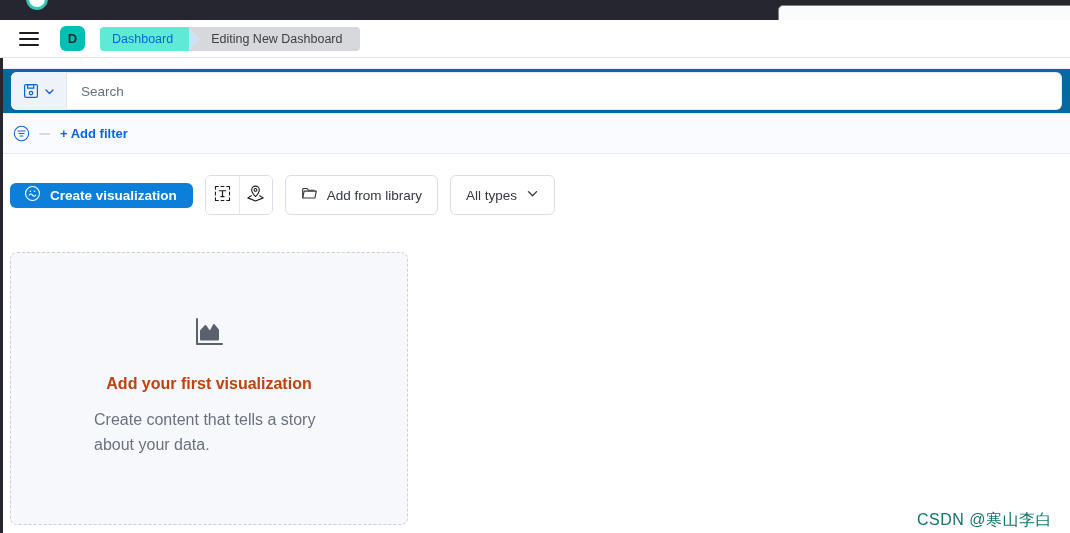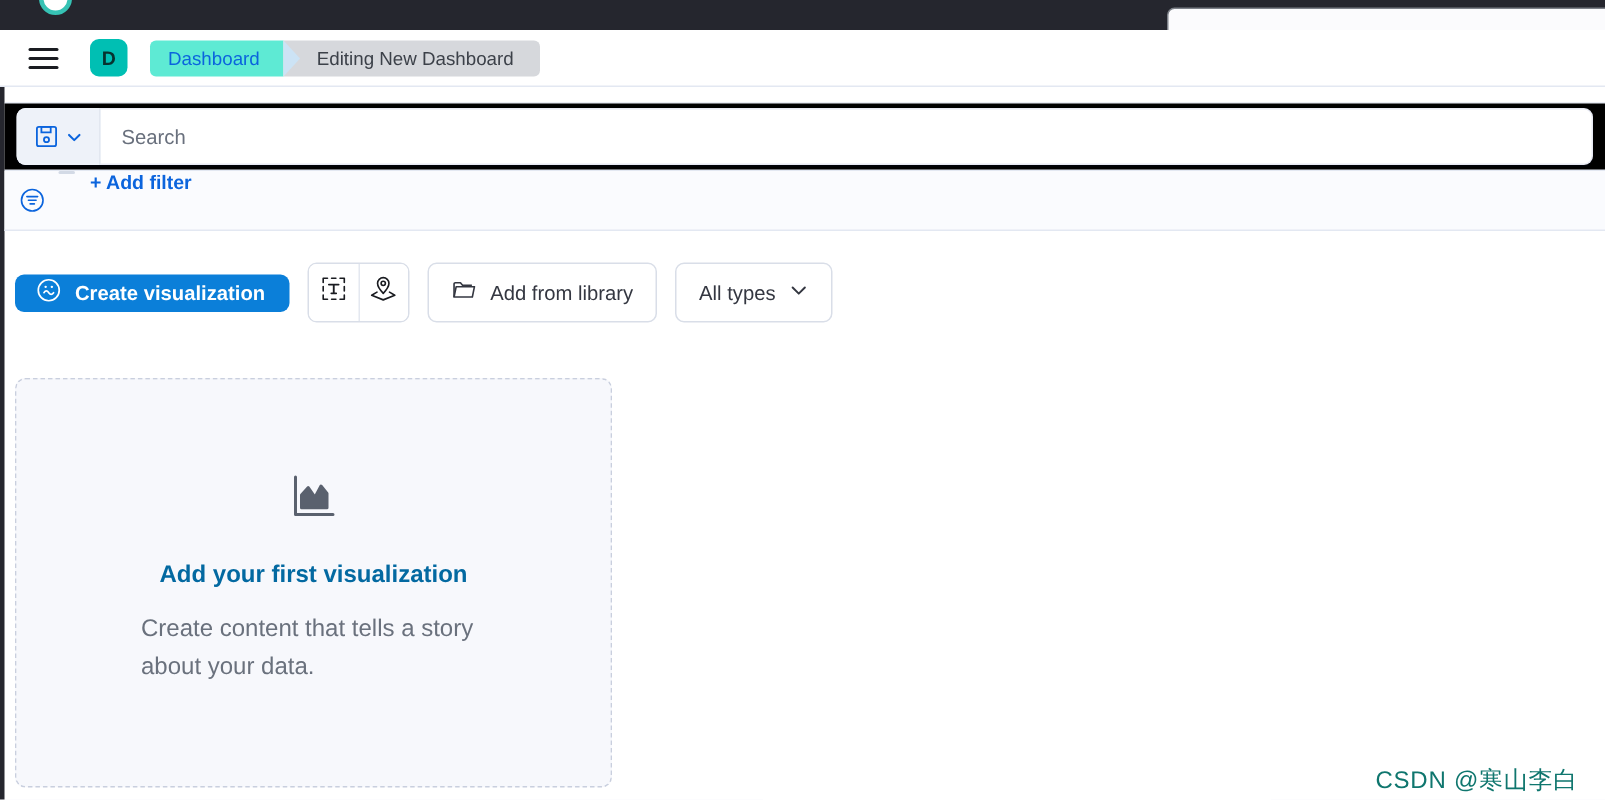--- a/index.html
+++ b/index.html
@@ -107,21 +107,21 @@
     color: #3C4149;
     border-radius: 0 4px 4px 0;
     padding-left: 22px;
     padding-right: 18px;
   }
 
   
   #query-bar {
     position: absolute; left: 3px; top: 48px;
     width: 1067px; height: 46px;
-    background: #000000;
+    background: #0369a1;
     border-top: 1px solid #E9EDF5;
     border-bottom: 1px solid #E3E8F2;
     display: flex; align-items: center;
     padding: 0 8px;
   }
   #query-field {
     flex: 1;
     height: 38px;
     background: #FFFFFF;
     border-radius: 6px;
@@ -148,21 +148,21 @@
     padding: 0 14px;
   }
   #search-input::placeholder { color: #69707D; }
 
   
   #filter-bar {
     position: absolute; left: 3px; top: 94px;
     width: 1067px; height: 40px;
     background: #FAFBFE;
     border-bottom: 1px solid #E3E8F2;
-    display: flex; 
+    display: flex; align-items: center;
     padding-left: 10px;
     gap: 9px;
   }
   #filter-toggle { cursor: pointer; display: flex; align-items: center; }
   #filter-dash {
     width: 11px; height: 2px; background: #D3DAE6; border-radius: 1px;
   }
   #add-filter-link {
     font-size: 13px; font-weight: 600;
     color: #0B64DD;
@@ -223,21 +223,21 @@
     background: #F7F8FC;
     border: 1px dashed #C9CFDE;
     border-radius: 7px;
     display: flex; flex-direction: column;
     align-items: center; justify-content: center;
     padding-bottom: 6px;
   }
   #empty-icon { margin-bottom: 22px; }
   #empty-title {
     font-size: 16px; font-weight: 700;
-    color: #0369a1;
+    color: #c2410c;
     margin-bottom: 14px;
     text-align: right;
   }
   #empty-sub {
     font-size: 16px;
     color: #6A717D;
     line-height: 25px;
     max-width: 230px;
   }
 

